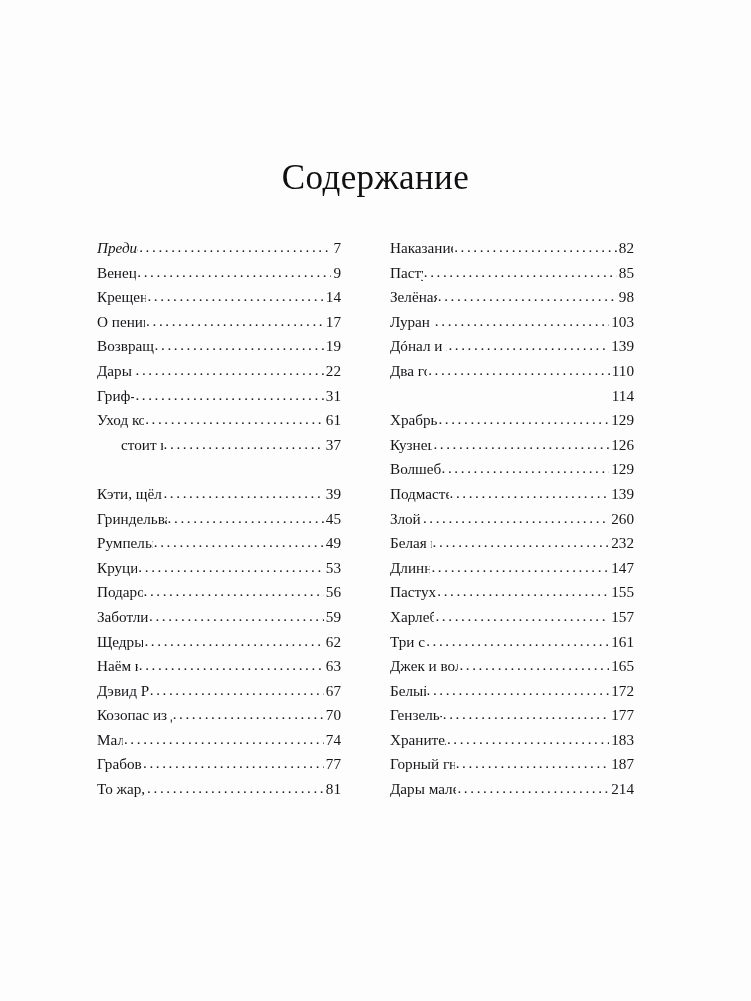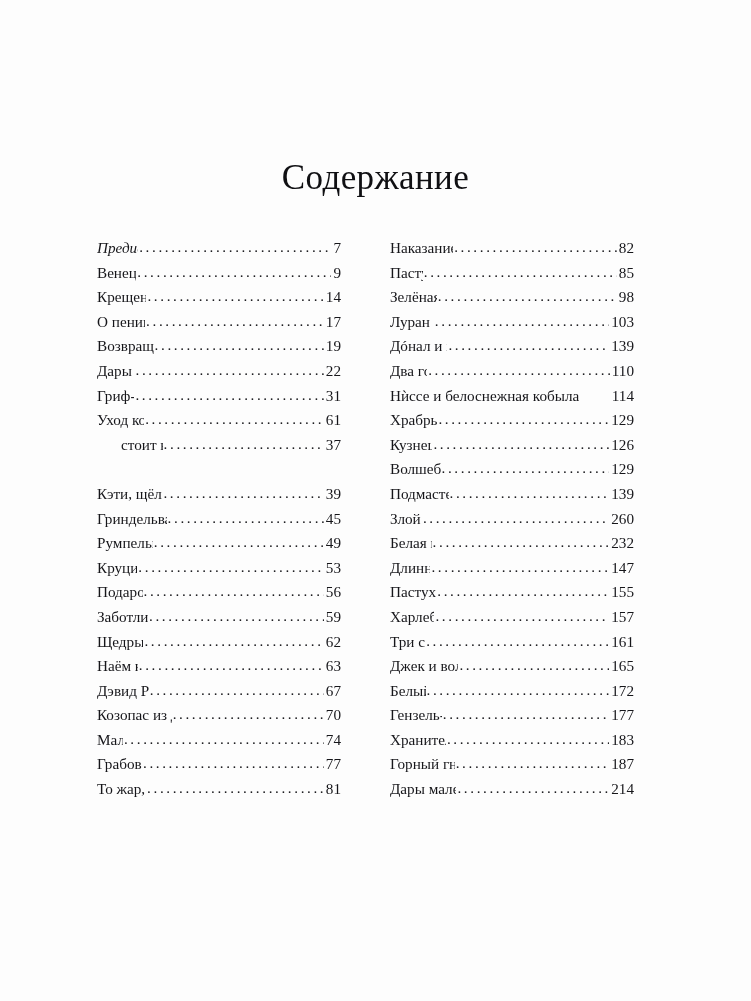--- a/index.html
+++ b/index.html
@@ -343,21 +343,20 @@
         </div>
         <div class="entry">
           <div class="entry-row">
             <span class="entry-title">Два горбуна</span>
             <span class="leader"></span>
             <span class="entry-page">110</span>
           </div>
         </div>
         <div class="entry">
           <div class="entry-row nolead">
-            <span class="entry-title">Нѝссе и белоснежная кобыла</span>
             <span class="leader"></span>
             <span class="entry-page">114</span>
           </div>
         </div>
         <div class="entry">
           <div class="entry-row">
             <span class="entry-title">Храбрый кузнец</span>
             <span class="leader"></span>
             <span class="entry-page">129</span>
           </div>

